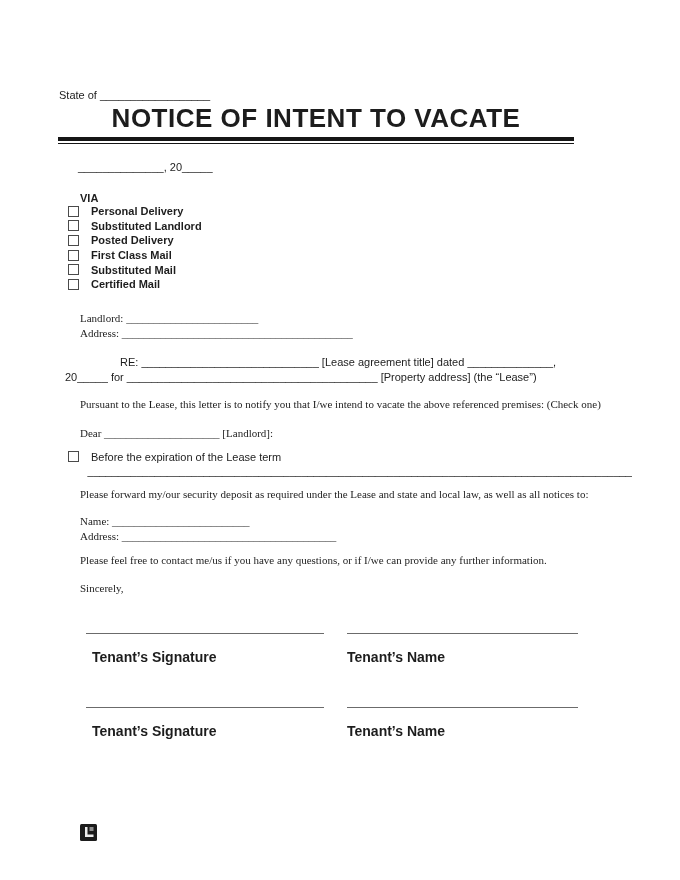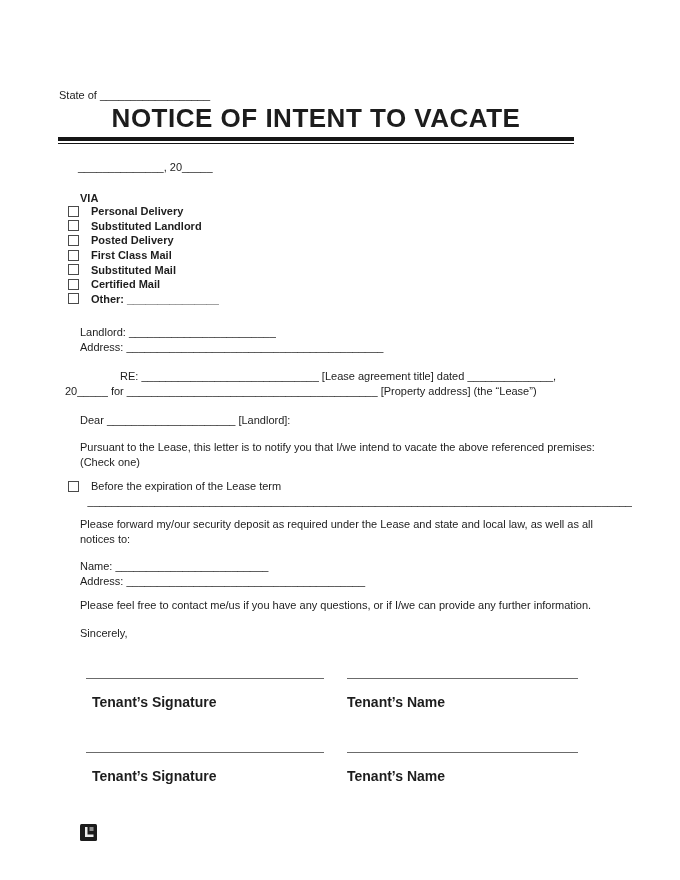--- a/index.html
+++ b/index.html
@@ -26,21 +26,21 @@
   .via-label{margin:19px 0 0 80px;font-weight:bold;}
   .cbrow{display:flex;align-items:center;height:14.6px;margin-left:68px;}
   .cb{
     flex:0 0 auto;width:9px;height:9px;background:#fff;
     border:1.7px solid #4a4a4a;margin-right:12px;
   }
   .cbrow .lbl{font-weight:bold;}
   .cbrow.plain .lbl{font-weight:normal;}
   .cbrow .blank{font-weight:bold;margin-left:3px;}
 
-  .block{margin-left:80px;line-height:15px;}
+  .block{margin-left:80px;line-height:15px;font-family:Liberation Serif, serif;}
   .landlord-block{margin-top:19px;}
   .re-block{margin-left:65px;margin-top:14px;line-height:15px;}
   .re-l1{padding-left:55px;}
   .dear-line{margin-top:14px;}
   .pursuant{margin-top:12px;width:540px;}
   .checkone{margin-top:9px;}
   .on-line{margin-top:12px;}
   .reasons{margin-left:80px;line-height:15px;text-align:right;}
   .deposit{margin-top:8px;width:540px;}
   .notices-block{margin-top:12px;}
@@ -92,39 +92,34 @@
     <span class="lbl">First Class Mail</span>
   </div>
   <div class="cbrow">
     <span class="cb"></span>
     <span class="lbl">Substituted Mail</span>
   </div>
   <div class="cbrow">
     <span class="cb"></span>
     <span class="lbl">Certified Mail</span>
   </div>
-  <div class="cbrow">
-    <span class="cb"></span>
-    <span class="lbl">Other:</span>
-    <span class="blank">_______________</span>
-  </div>
 
   <div class="block landlord-block">
     <div class="nowrap"><span>Landlord: </span><span>________________________</span></div>
     <div class="nowrap"><span>Address: </span><span>__________________________________________</span></div>
   </div>
 
   <div class="re-block">
     <div class="re-l1 nowrap">RE: _____________________________ [Lease agreement title] dated ______________,</div>
     <div class="nowrap">20_____ for _________________________________________ [Property address] (the “Lease”)</div>
   </div>
 
+  <div class="block pursuant">Pursuant to the Lease, this letter is to notify you that I/we intend to vacate the above referenced premises: (Check one)</div>
+
   <div class="block dear-line nowrap">Dear _____________________ [Landlord]:</div>
-
-  <div class="block pursuant">Pursuant to the Lease, this letter is to notify you that I/we intend to vacate the above referenced premises: (Check one)</div>
 
   <div class="checkone">
     <div class="cbrow plain">
       <span class="cb"></span>
       <span class="lbl">Before the expiration of the Lease term</span>
     </div>
   </div>
 
   <div class="reasons nowrap">_________________________________________________________________________________________</div>
 

